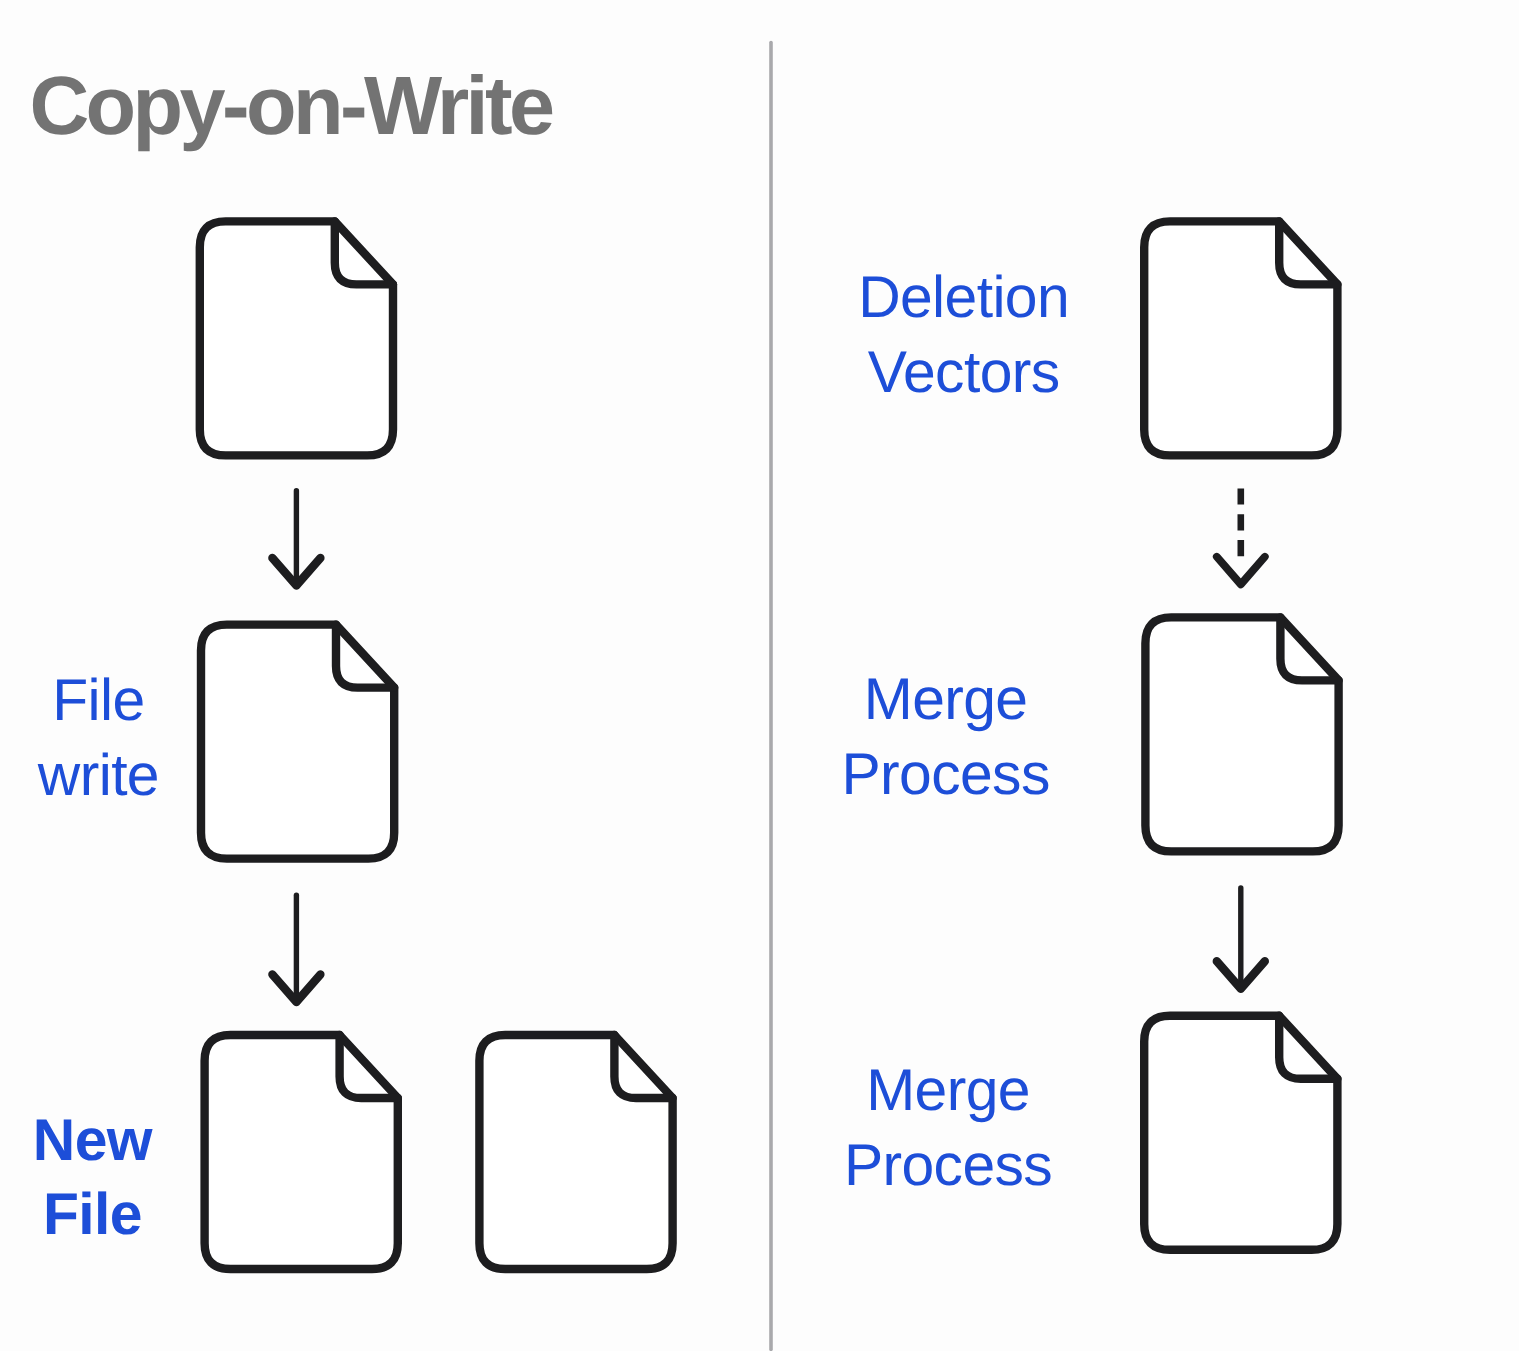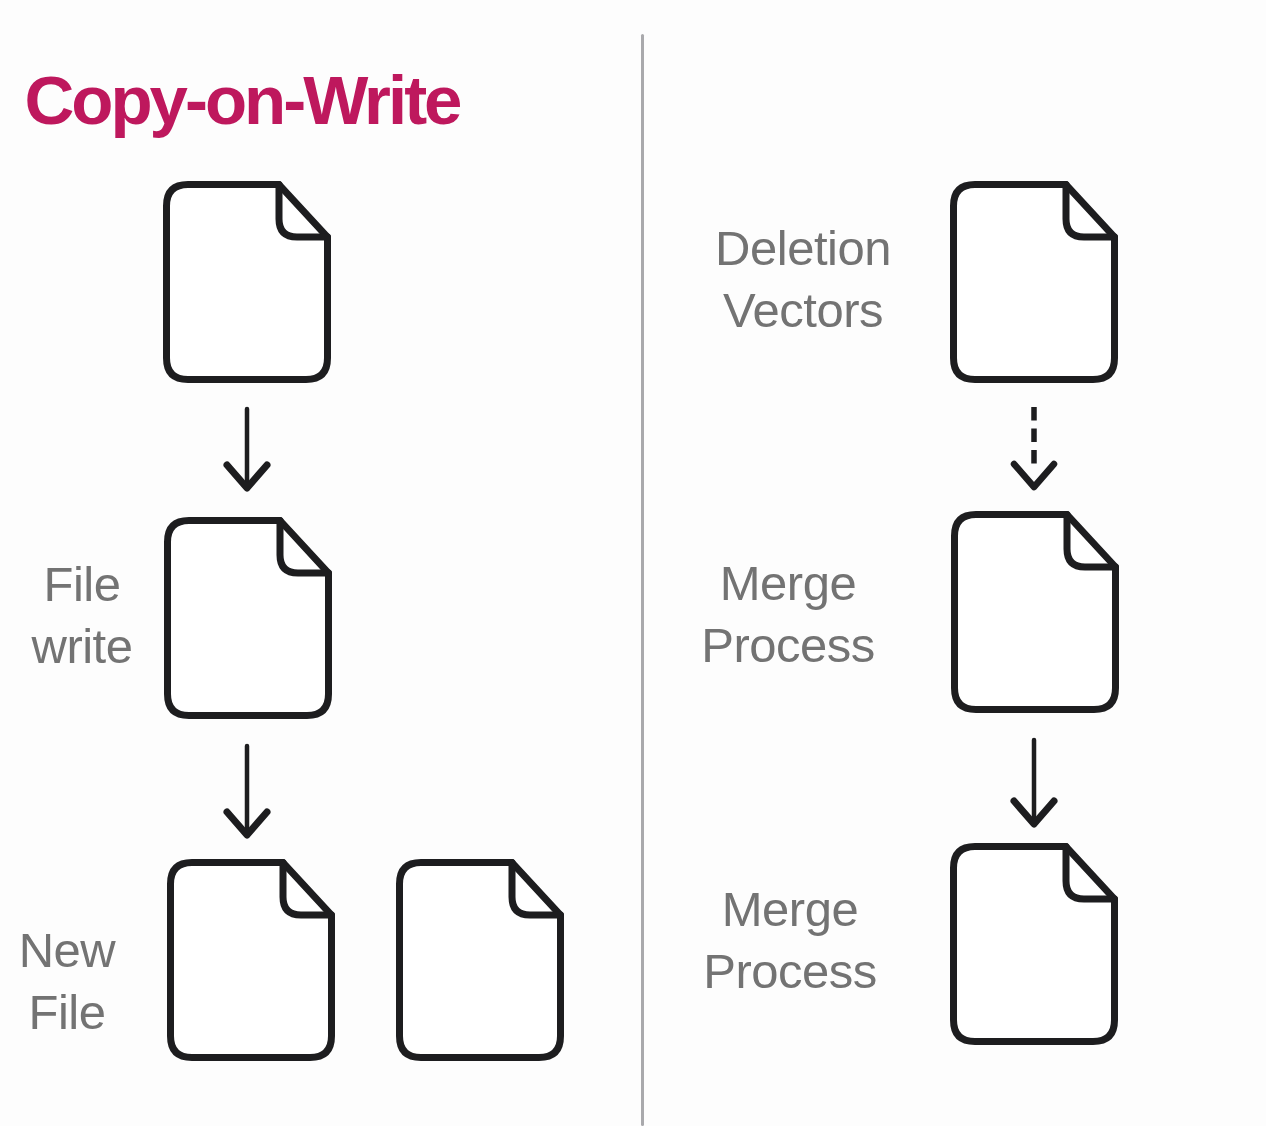--- a/index.html
+++ b/index.html
@@ -8,29 +8,29 @@
     background:#fdfdfd;
     font-family:"Liberation Sans","DejaVu Sans",sans-serif;
     color:#1c1c1e;
   }
   .canvas{position:absolute;inset:0;}
   .divider{
     position:absolute;left:641px;top:34px;width:3px;height:1092px;
     background:#a9a9ac;border-radius:2px;
   }
   .col-title{
-    position:absolute;top:66px;transform:translateX(-50%);
+    position:absolute;top:54px;transform:translateX(-50%);
     font-size:69px;font-weight:bold;letter-spacing:-3px;white-space:nowrap;
-    color:#be185d;line-height:1;
+    color:#737373;line-height:1;
   }
   .node-label{
     position:absolute;transform:translate(-50%,-50%);
     font-size:49px;font-weight:400;letter-spacing:-0.5px;
     line-height:1.26;text-align:center;white-space:pre-line;
-    color:#737373;
+    color:#1d4ed8;
   }
   svg.file-icon{position:absolute;width:170px;height:204px;overflow:visible;}
   svg.arrow{position:absolute;overflow:visible;}
   .defs{position:absolute;width:0;height:0;}
 </style>
 </head>
 <body>
 
 <svg class="defs" aria-hidden="true">
   <defs>
@@ -60,21 +60,21 @@
 write</div>
   <svg class="file-icon" style="left:163px;top:516px;" viewBox="0 0 170 204">
       <use href="#file-shape"></use>
     </svg>
 
   <svg class="arrow" style="left:219px;top:744px;" width="56" height="94" viewBox="0 0 56 94">
     <line x1="28" y1="2" x2="28" y2="86" stroke="#1d1d1f" stroke-width="4.5" stroke-linecap="round"></line>
     <path d="M8 68 L28 91 L48 68" fill="none" stroke="#1d1d1f" stroke-width="7" stroke-linecap="round" stroke-linejoin="round"></path>
   </svg>
 
-  <div class="node-label" style="left:67px;top:982px;">New
+  <div class="node-label" style="left:77px;top:982px;font-weight:bold;">New
 File</div>
   <svg class="file-icon" style="left:166px;top:858px;" viewBox="0 0 170 204">
       <use href="#file-shape"></use>
     </svg>
   <svg class="file-icon" style="left:395px;top:858px;" viewBox="0 0 170 204">
       <use href="#file-shape"></use>
     </svg>
 
 
   <div class="node-label" style="left:803px;top:280px;">Deletion

